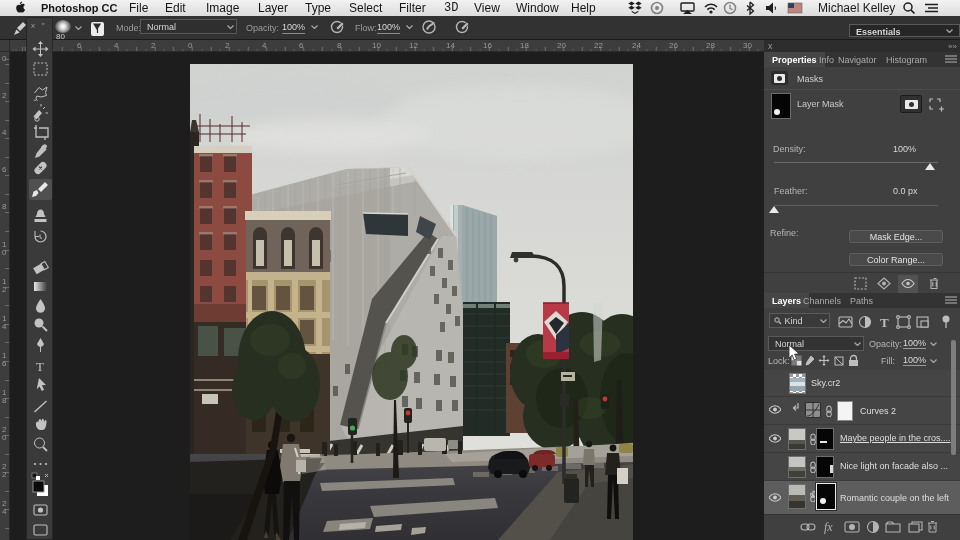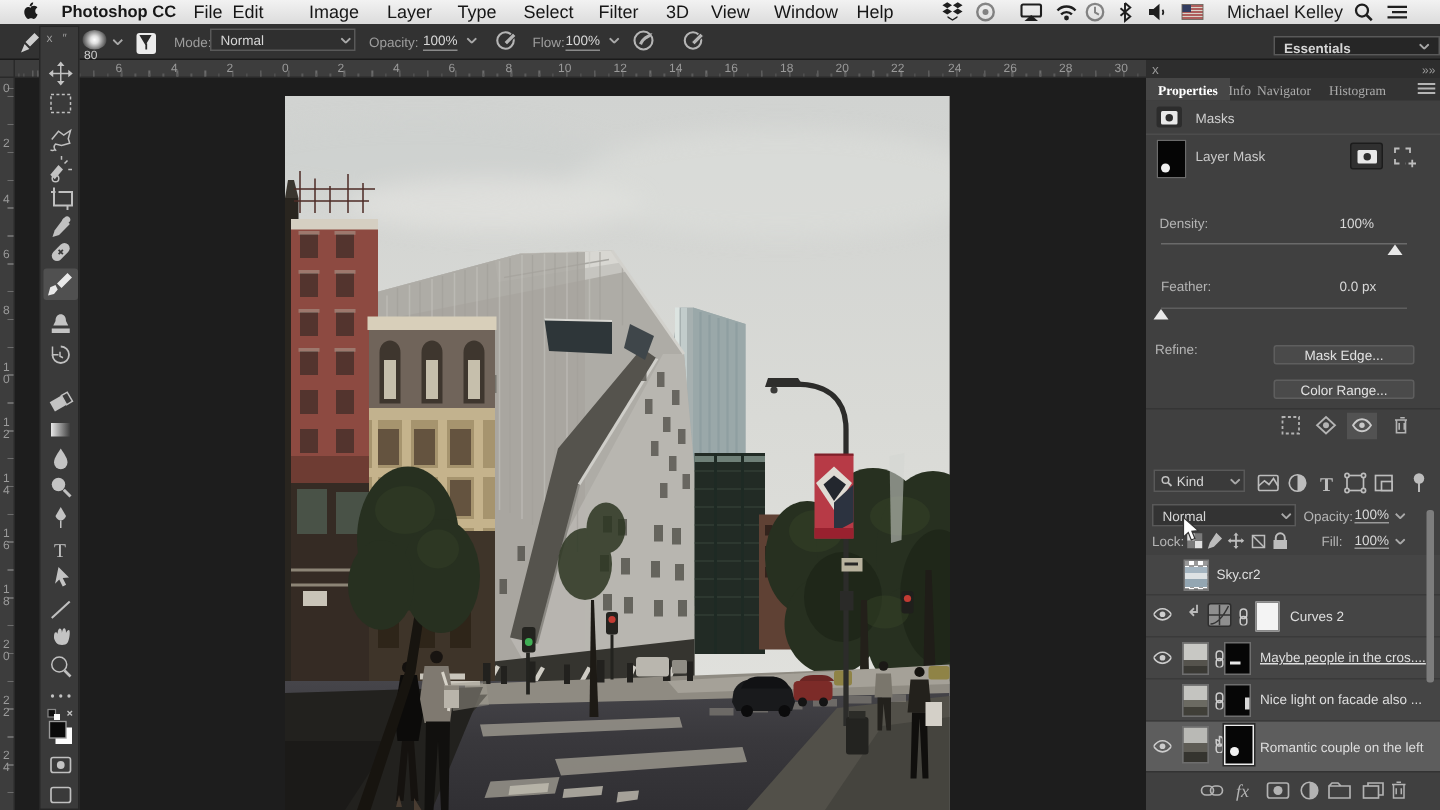--- a/index.html
+++ b/index.html
@@ -30,21 +30,21 @@
   .rnum { position:absolute; color:#9a9a9a; font-size:8px; }
 
   
   #toolbar { left:26px; top:17px; width:27px; height:523px; background:#3a3a3a;
     border:1px solid #262626; }
 
   
   #dock { left:764px; top:40px; width:196px; height:500px; background:#404040; }
   .tabrow { position:absolute; left:0; width:196px; height:15px; background:#333333; }
   .tab { position:absolute; top:0; height:15px; font-size:9px; color:#ababab;
-    display:flex; align-items:center;font-family:Liberation Serif, serif; }
+    display:flex; align-items:center; }
   .tab.active { background:#464646; color:#ffffff; font-weight:bold;
     padding:0 8px; }
   .plabel { position:absolute; color:#b4b4b4; font-size:9px; }
   .pvalue { position:absolute; color:#d8d8d8; font-size:9px; }
   .pbtn { position:absolute; left:849px; width:94px; height:13px; background:#4a4a4a;
     border:1px solid #5e5e5e; border-radius:2px; color:#e2e2e2; font-size:9px;
     text-align:center; line-height:12px; }
   .sl { position:absolute; height:1px; background:#6a6a6a; }
   .thumbtri { position:absolute; width:0; height:0; border-left:5px solid transparent;
     border-right:5px solid transparent; border-bottom:7px solid #e8e8e8; }
@@ -60,27 +60,27 @@
 
   <div id="menubar" class="abs">
     <svg width="10" height="13" viewBox="0 0 12 15" style="position:absolute; left:16px; top:1px;">
       <path d="M7.3 0.3c0.1 0.8-0.2 1.6-0.7 2.2C6.1 3.1 5.3 3.6 4.5 3.5C4.4 2.7 4.8 1.9 5.3 1.4C5.8 0.8 6.7 0.4 7.3 0.3z" fill="#1b1b1b"></path>
       <path d="M5.6 4.2c0.9 0 1.8-0.5 2.6-0.5c1.1 0 2 0.6 2.5 1.4C9.6 5.8 9 6.7 9 7.9c0 1.3 0.8 2.4 1.9 2.8c-0.3 0.9-0.8 1.7-1.3 2.3c-0.5 0.6-1.1 1.2-1.9 1.2c-0.7 0-1.2-0.5-2.1-0.5c-0.9 0-1.4 0.5-2.1 0.5c-0.8 0-1.4-0.6-1.9-1.3C0.5 11.4-0.1 9.2 0.4 7.3C0.8 5.8 2 4.7 3.2 4.7c0.9 0 1.6 0.5 2.4 0.5z" transform="translate(0,-0.6)" fill="#1b1b1b"></path>
     </svg>
   </div>
   <div class="abs" style="left:0; top:0; width:760px; height:16px; color:#161616; font-size:12px;">
     <span class="abs b" style="left:41px; top:2px; font-weight:bold; font-size:11px;">Photoshop CC</span>
     <span class="abs" style="left:129px; top:1px;">File</span>
-    <span class="abs" style="left:155px; top:1px;">Edit</span>
+    <span class="abs" style="left:165px; top:1px;">Edit</span>
     <span class="abs" style="left:206px; top:1px;">Image</span>
     <span class="abs" style="left:258px; top:1px;">Layer</span>
     <span class="abs" style="left:305px; top:1px;">Type</span>
     <span class="abs" style="left:349px; top:1px;">Select</span>
     <span class="abs" style="left:399px; top:1px;">Filter</span>
-    <span class="abs" style="left:444px; top:1px;">3D</span>
+    <span class="abs" style="left:444px; top:1px;font-family:Liberation Mono, monospace;">3D</span>
     <span class="abs" style="left:474px; top:1px;">View</span>
     <span class="abs" style="left:516px; top:1px;">Window</span>
     <span class="abs" style="left:571px; top:1px;">Help</span>
   </div>
   <div class="abs" id="mbicons" style="left:620px; top:0; width:340px; height:16px; color:#1c1c1c; font-size:12px;">
     <svg class="abs" width="200" height="16" viewBox="0 0 200 16" style="left:0;top:0">
 
       <g fill="#1e1e1e" transform="translate(7,1.5)">
         <path d="M4.5 0l3.2 2L4.5 4 1.3 2z M11.5 0l3.2 2-3.2 2-3.2-2z M4.5 4.2l3.2 2-3.2 2-3.2-2z M11.5 4.2l3.2 2-3.2 2-3.2-2z M4.7 9.2l3.3 2.1 3.3-2.1v1.2l-3.3 2-3.3-2z"></path>
       </g>
@@ -705,20 +705,28 @@
     <svg class="abs" width="100" height="18" viewBox="0 0 100 18" style="left:88px; top:235px;">
       <rect x="3" y="3" width="11" height="11" fill="none" stroke="#b3b3b3" stroke-width="1.2" stroke-dasharray="2 1.6"></rect>
       <path d="M32 3l6 5.5-6 5.5-6-5.5z" fill="none" stroke="#b3b3b3" stroke-width="1.2"></path>
       <circle cx="32" cy="8.5" r="2" fill="#b3b3b3"></circle>
       <rect x="46" y="0" width="20" height="18" fill="#525252"></rect>
       <path d="M56 4.5c3.5 0 6 4 6 4s-2.5 4-6 4-6-4-6-4 2.5-4 6-4z" fill="none" stroke="#c9c9c9" stroke-width="1.2"></path>
       <circle cx="56" cy="8.5" r="1.8" fill="#c9c9c9"></circle>
       <path d="M78 5h8M79 5v8.5h6V5M81.5 3.5h3M80.8 7v4.5M84.2 7v4.5" stroke="#b3b3b3" stroke-width="1.1" fill="none"></path>
     </svg>
 
+    <div class="tabrow" style="top:253px;">
+      <div class="tab active" style="left:0;">Layers</div>
+      <div class="tab" style="left:39px;">Channels</div>
+      <div class="tab" style="left:86px;">Paths</div>
+      <svg class="abs" width="12" height="9" viewBox="0 0 12 9" style="left:181px; top:3px;">
+          <path d="M0 1h12M0 4h12M0 7h12" stroke="#b5b5b5" stroke-width="1.2"></path>
+        </svg>
+    </div>
 
     <div class="combo" style="left:5px; top:273px; width:61px; height:15px; background:#3a3a3a; padding:2px 0 0 4px;">
       <svg width="8" height="8" viewBox="0 0 8 8" style="vertical-align:-1px">
           <circle cx="3" cy="3" r="2.2" fill="none" stroke="#c0c0c0" stroke-width="1"></circle>
           <path d="M4.7 4.7L7 7" stroke="#c0c0c0" stroke-width="1.2"></path>
         </svg>
       Kind
     </div>
     <svg class="chev" style="left:56px; top:279px;" viewBox="0 0 7 4">
         <path d="M0.5 0.5l3 3 3-3" fill="none" stroke="#a8a8a8" stroke-width="1.2"></path>

